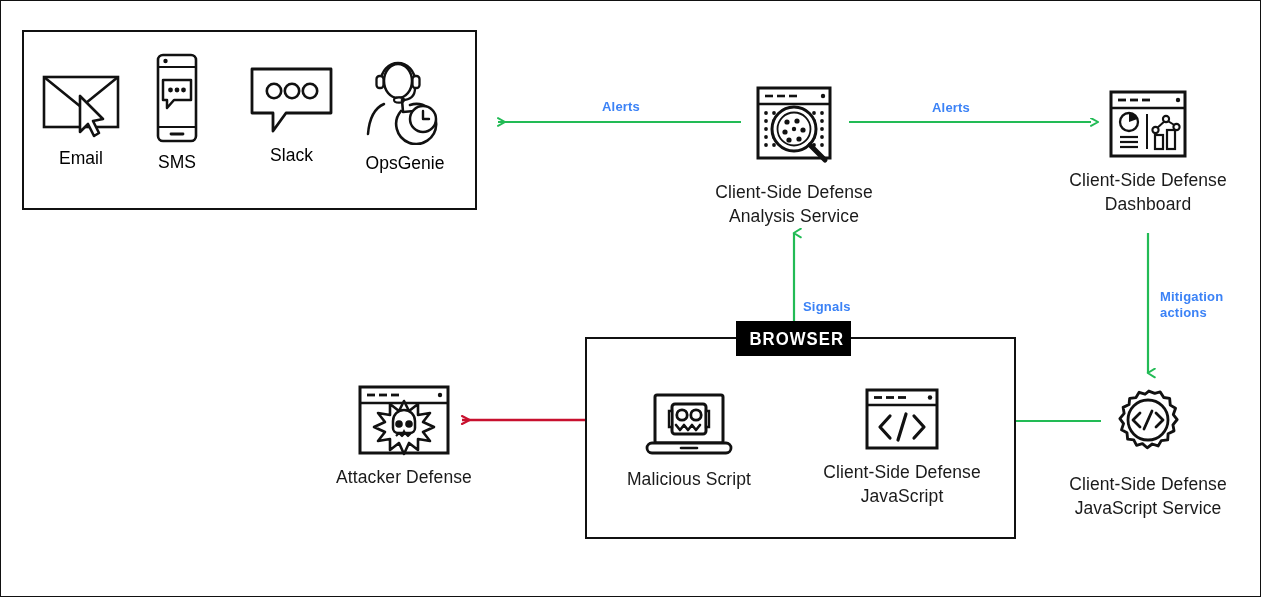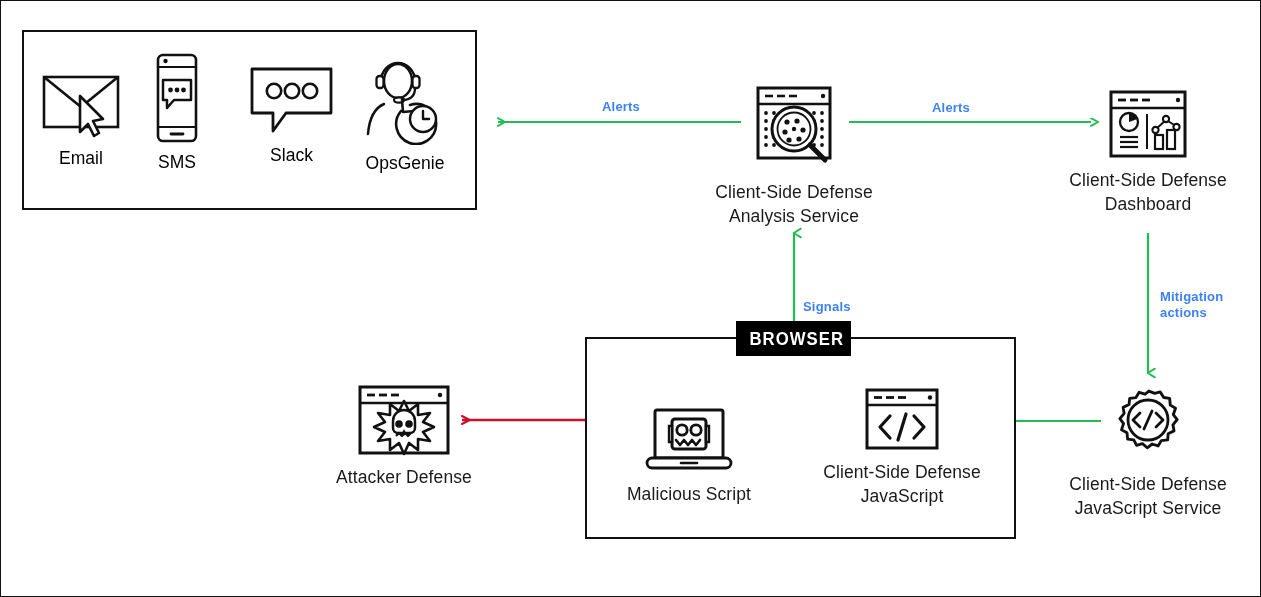--- a/index.html
+++ b/index.html
@@ -350,21 +350,21 @@
         <path d="M38,37 a11,11 0 0 1 22,0 v7 a5,5 0 0 1 -5,5 h-12 a5,5 0 0 1 -5,-5 Z" fill="#fff" stroke="#111" stroke-width="2.5"></path>
         <circle cx="44" cy="40" r="3.8" fill="#111"></circle>
         <circle cx="54" cy="40" r="3.8" fill="#111"></circle>
         <path d="M49,45 l-2,4 h4 Z" fill="#111"></path>
         <path d="M41,52 l3,-3 l3,3 l3,-3 l3,3 l3,-3" fill="none" stroke="#111" stroke-width="2.2" stroke-linejoin="round"></path>
       </svg>
     </div>
     <div class="node-label">Attacker Defense</div>
   </div>
 
-  <div class="node" style="left:600px; top:406px; width:176px;">
+  <div class="node" style="left:600px; top:391px; width:176px;">
     <div class="node-icon">
       <svg width="92" height="66" viewBox="0 0 92 66" xmlns="http://www.w3.org/2000/svg">
         <rect x="12" y="3" width="68" height="48" rx="2" fill="#fff" stroke="#111" stroke-width="3"></rect>
         <rect x="4" y="51" width="84" height="10" rx="5" fill="#fff" stroke="#111" stroke-width="2.8"></rect>
         <line x1="38" y1="56" x2="54" y2="56" stroke="#111" stroke-width="2.6" stroke-linecap="round"></line>
 
         <rect x="29" y="12" width="34" height="30" rx="3" fill="#fff" stroke="#111" stroke-width="3"></rect>
         <path d="M26,19 h3 v16 h-3 Z" fill="#fff" stroke="#111" stroke-width="2.4"></path>
         <path d="M63,19 h3 v16 h-3 Z" fill="#fff" stroke="#111" stroke-width="2.4"></path>
         <circle cx="39" cy="23" r="5.2" fill="#fff" stroke="#111" stroke-width="2.8"></circle>

